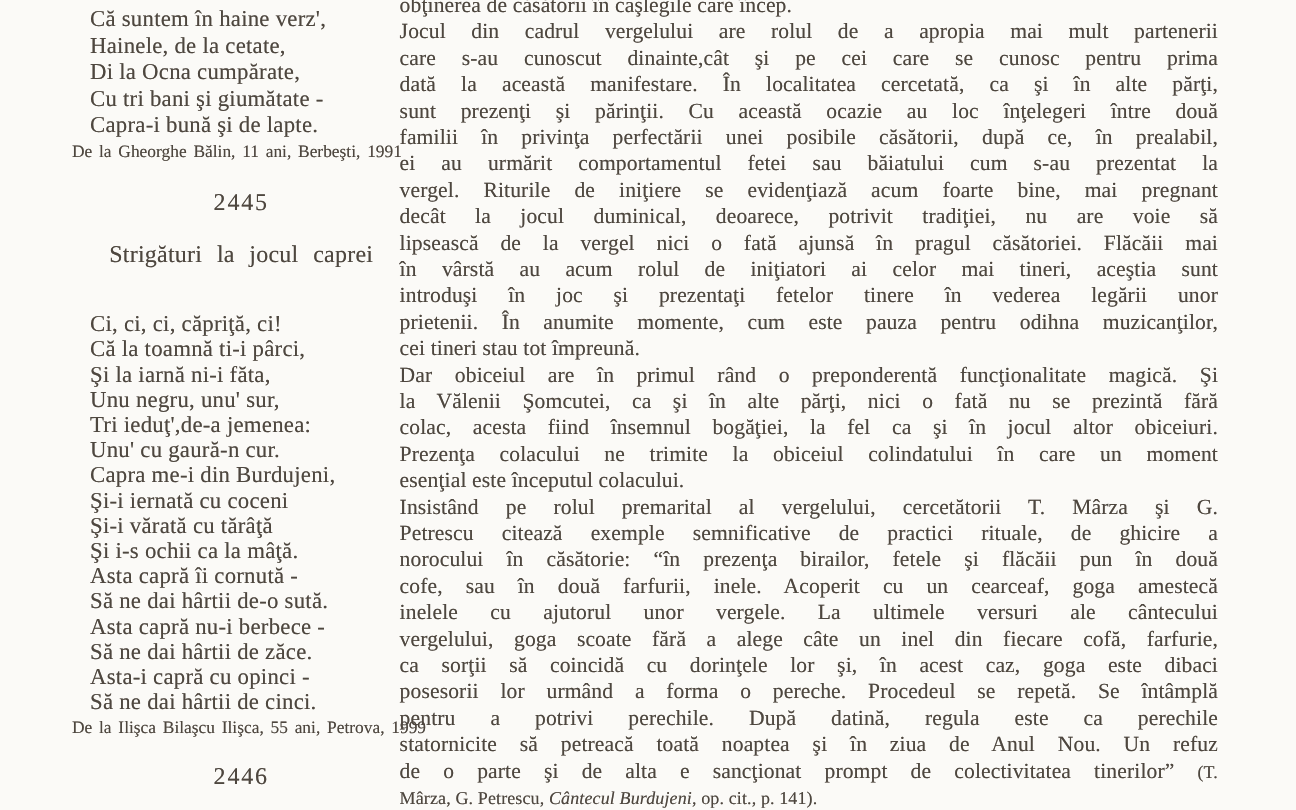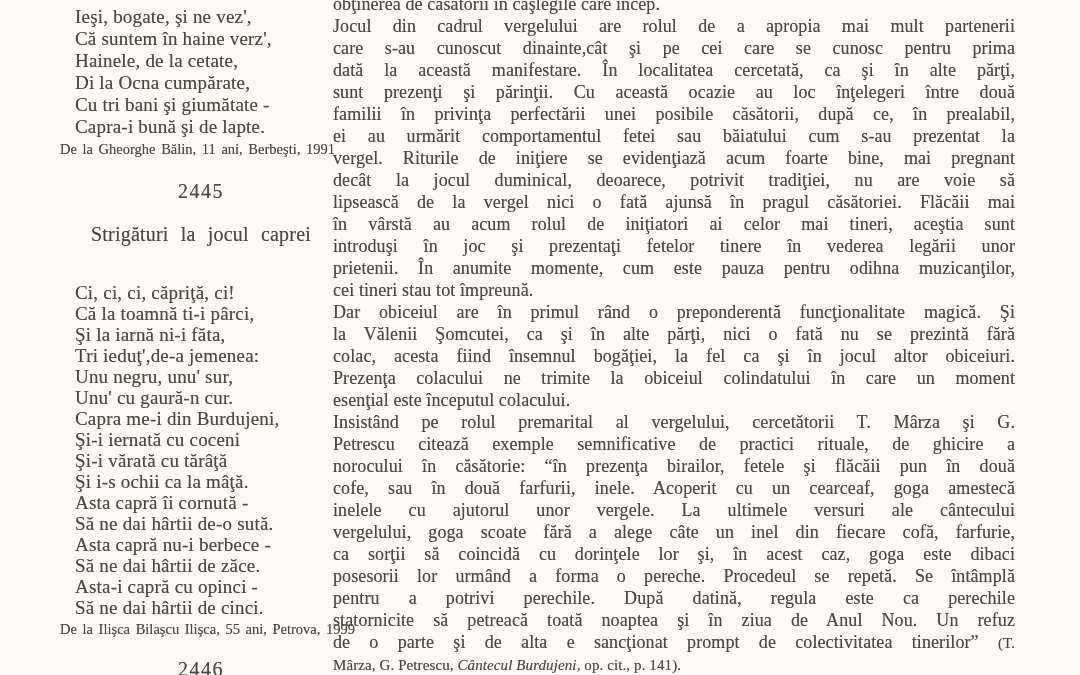--- a/index.html
+++ b/index.html
@@ -77,36 +77,35 @@
   
   .left-col, .right-col { text-shadow: 0 0 0.4px rgba(78,71,63,0.55); }
 </style>
 </head>
 <body style="background: rgb(251, 250, 247); color: rgb(78, 71, 63);">
 
 <div class="scan-page">
 
   <div class="left-col">
     <div class="poem1" id="poem1">
-        <div class="pline">Ieşi, bogate, şi ne vez',</div>
         <div class="pline">Că suntem în haine verz',</div>
         <div class="pline">Hainele, de la cetate,</div>
         <div class="pline">Di la Ocna cumpărate,</div>
         <div class="pline">Cu tri bani şi giumătate -</div>
         <div class="pline">Capra-i bună şi de lapte.</div>
       </div>
     <div class="attribution">De la Gheorghe Bălin, 11 ani, Berbeşti, 1991</div>
     <div class="poem-number">2445</div>
     <div class="poem-heading">Strigături la jocul caprei</div>
     <div class="poem2" id="poem2">
         <div class="pline">Ci, ci, ci, căpriţă, ci!</div>
         <div class="pline">Că la toamnă ti-i pârci,</div>
         <div class="pline">Şi la iarnă ni-i făta,</div>
+        <div class="pline">Unu negru, unu' sur,</div>
         <div class="pline">Tri ieduţ',de-a jemenea:</div>
-        <div class="pline">Unu negru, unu' sur,</div>
         <div class="pline">Unu' cu gaură-n cur.</div>
         <div class="pline">Capra me-i din Burdujeni,</div>
         <div class="pline">Şi-i iernată cu coceni</div>
         <div class="pline">Şi-i vărată cu tărâţă</div>
         <div class="pline">Şi i-s ochii ca la mâţă.</div>
         <div class="pline">Asta capră îi cornută -</div>
         <div class="pline">Să ne dai hârtii de-o sută.</div>
         <div class="pline">Asta capră nu-i berbece -</div>
         <div class="pline">Să ne dai hârtii de zăce.</div>
         <div class="pline">Asta-i capră cu opinci -</div>

